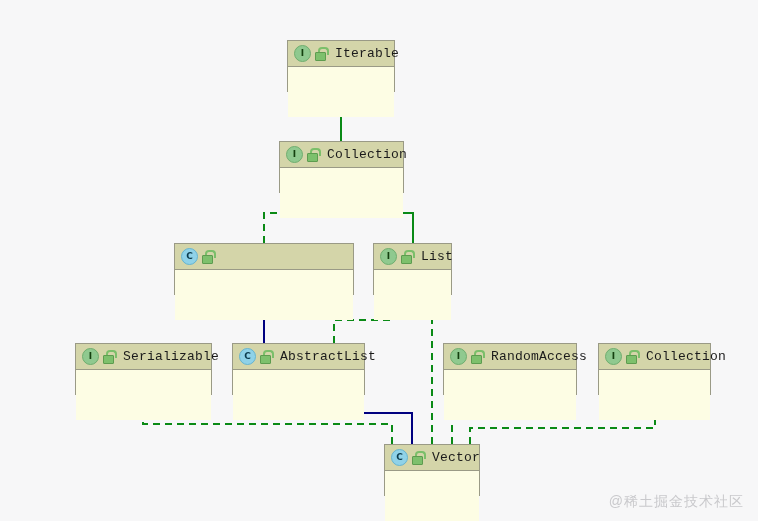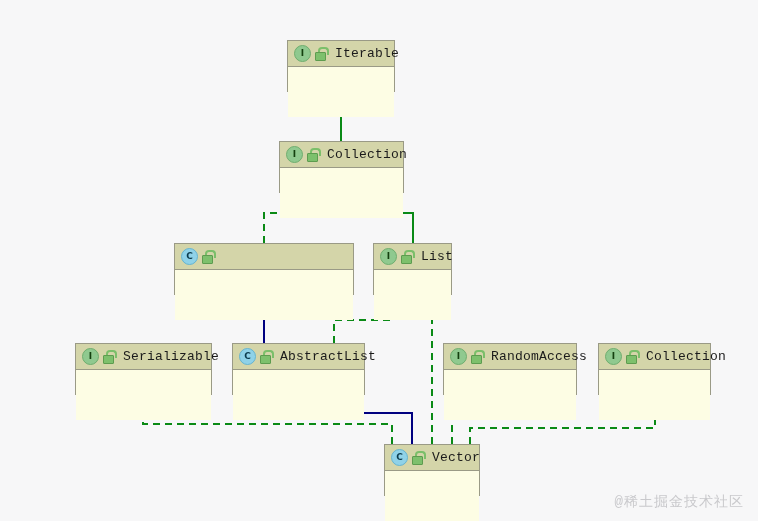--- a/index.html
+++ b/index.html
@@ -100,21 +100,21 @@
   .uml-name {
     font-family: Liberation Mono, monospace;
     font-size: 13px;
     color: #1b1b1b;
     letter-spacing: 0.2px;
   }
   .watermark {
     position: absolute;
     right: 14px;
     bottom: 10px;
-    font-family: Liberation Mono, monospace;
+    font-family: Liberation Sans, sans-serif;
     font-size: 14px;
     color: #c9c9cc;
     letter-spacing: 1px;
     user-select: none;
   }
 </style>
 </head>
 <body>
 
 <div id="canvas">

